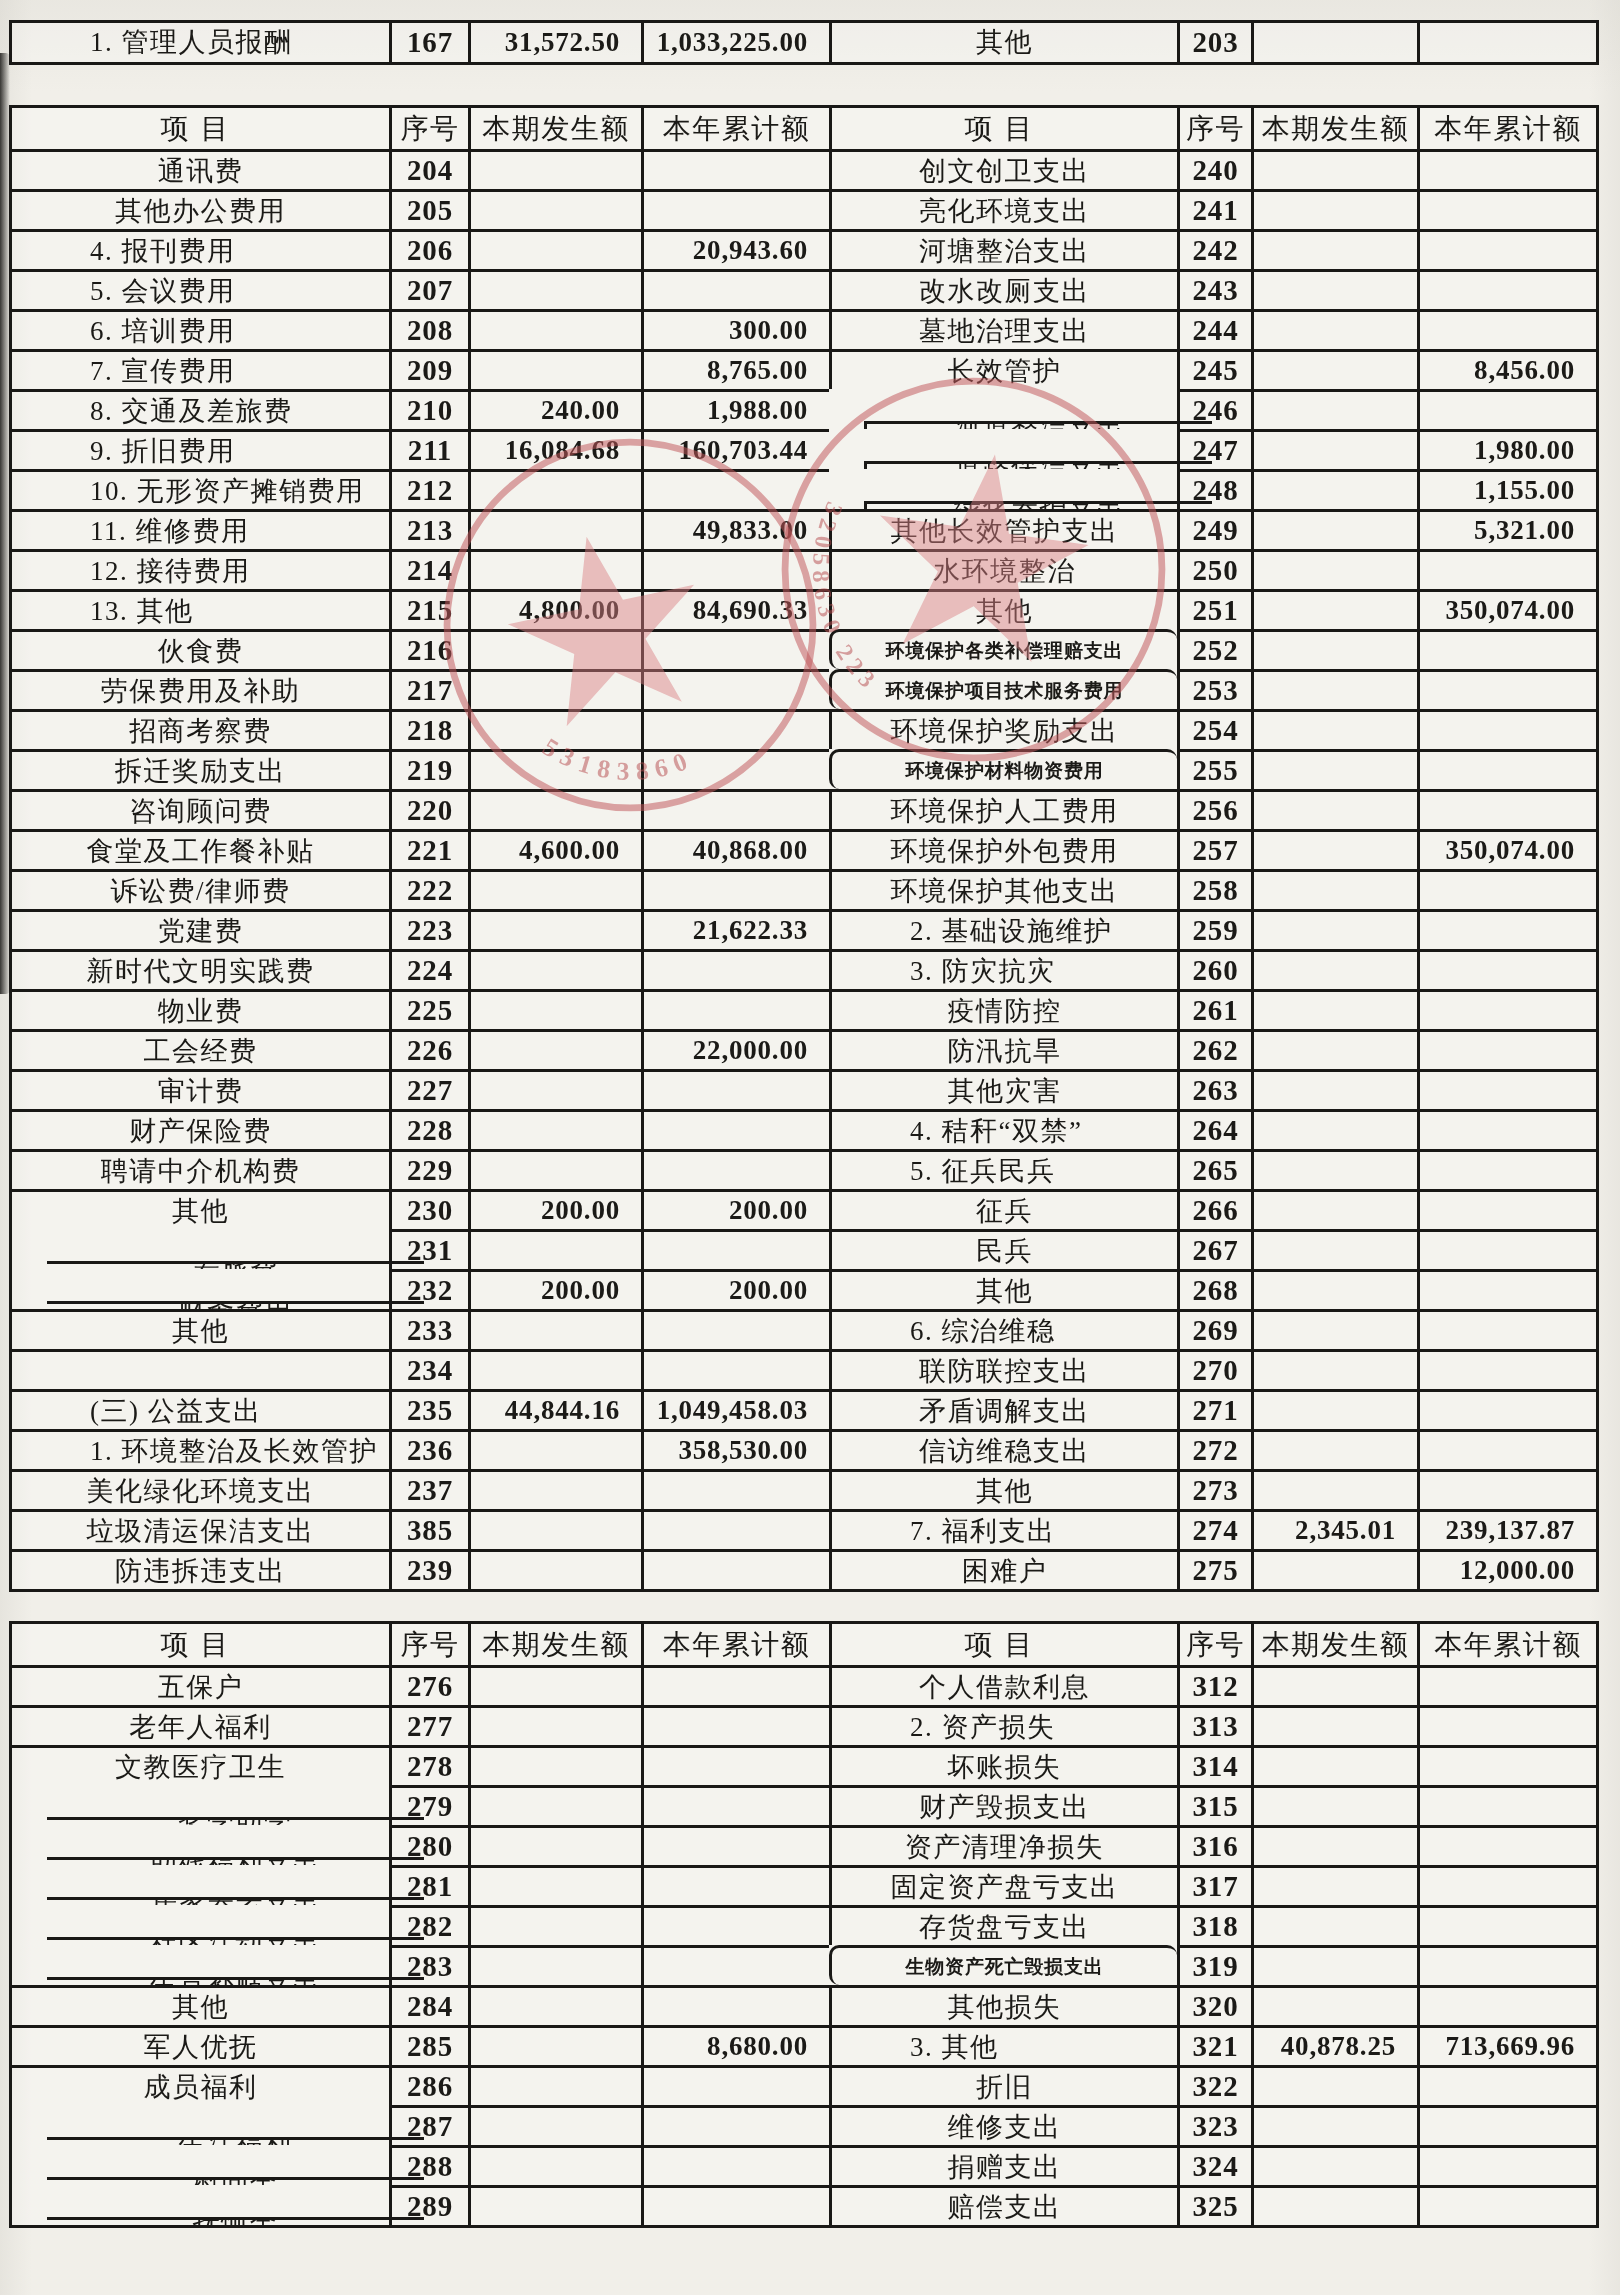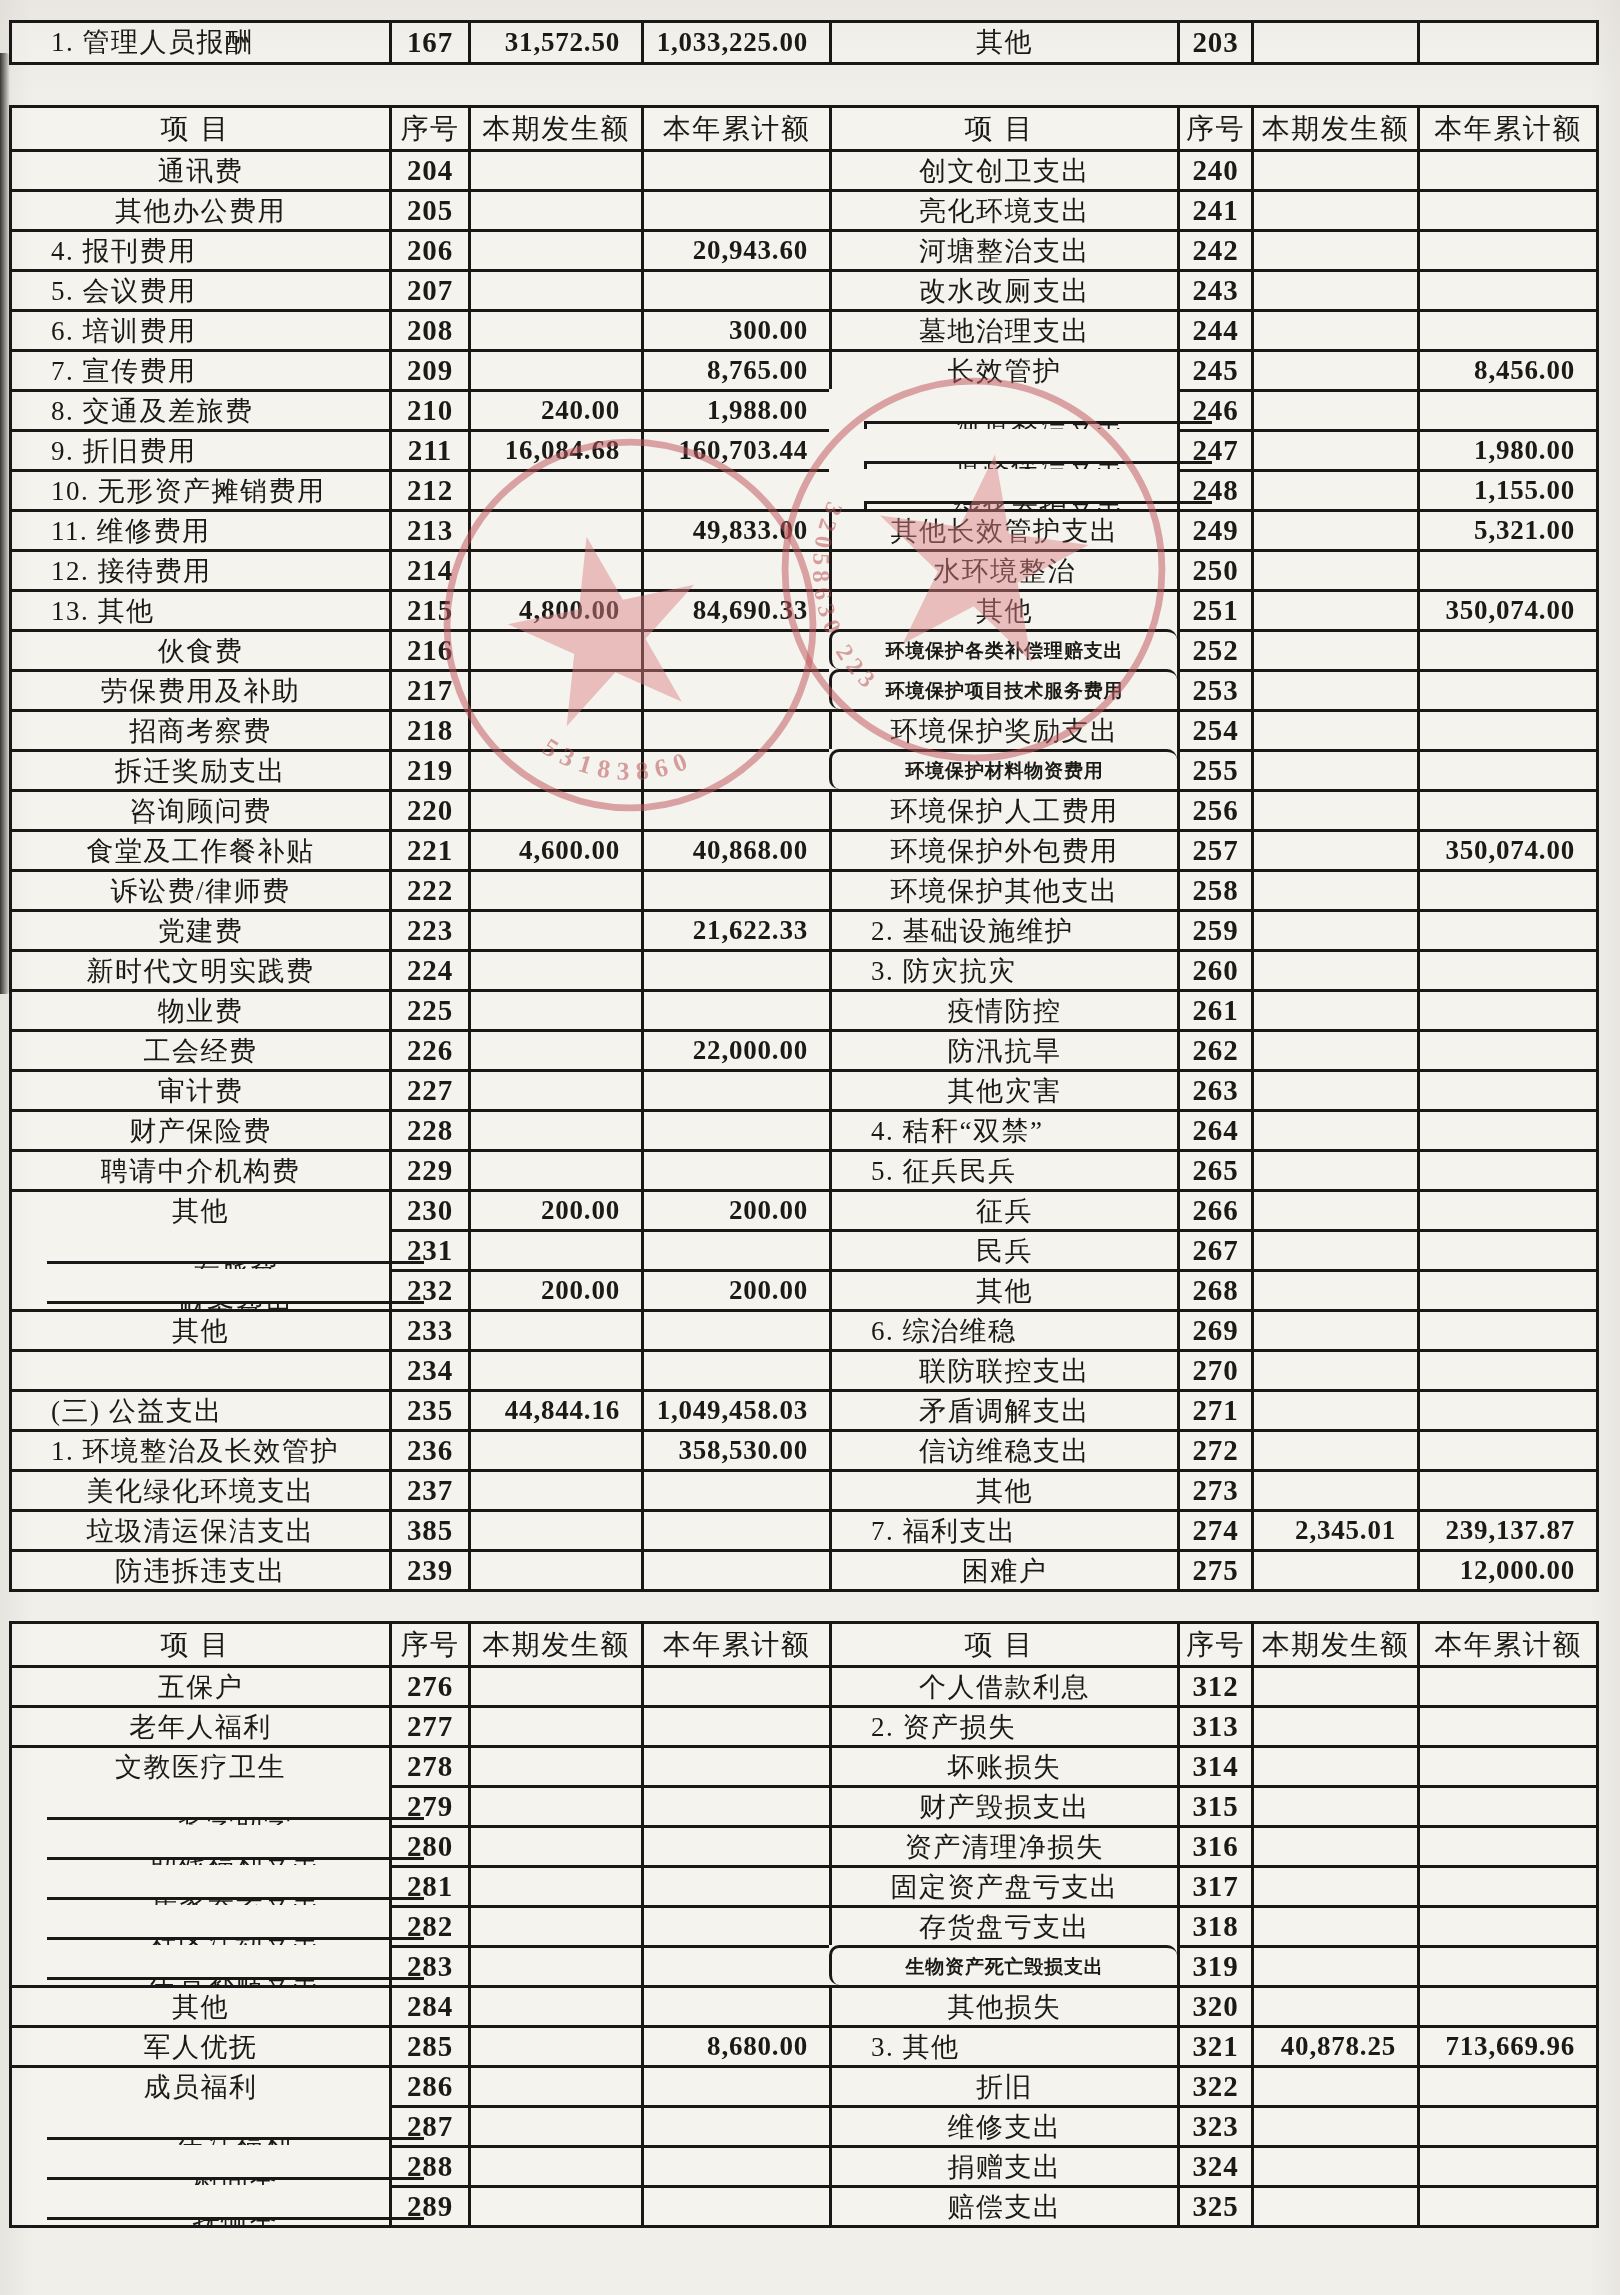--- a/index.html
+++ b/index.html
@@ -34,21 +34,21 @@
     display:flex;align-items:center;justify-content:center;
     overflow:hidden;white-space:nowrap;
     font-size:27px;letter-spacing:1.5px;
   }
   .bl{border-left:3.8px solid #191816;}
   .bt{border-top:3.8px solid #191816;}
   .hd{font-size:28px;font-weight:500;}
   .hd-item{letter-spacing:12px;}
   .num{font-size:29px;font-weight:600;letter-spacing:0.8px;}
   .val{justify-content:flex-end;padding-right:21px;font-weight:600;letter-spacing:0.8px;}
-  .al-l{justify-content:flex-start;padding-left:39px;}
+  .al-l{justify-content:flex-start;padding-left:78px;}
   .al-r{transform:translateX(35px);margin-top:32px;}
   .al-s{font-size:19px;font-weight:700;letter-spacing:0.8px;border-radius:10px;}
   
   .seal{position:absolute;opacity:.52;pointer-events:none;}
 </style>
 </head>
 <body>
 
 <div class="page">
 

